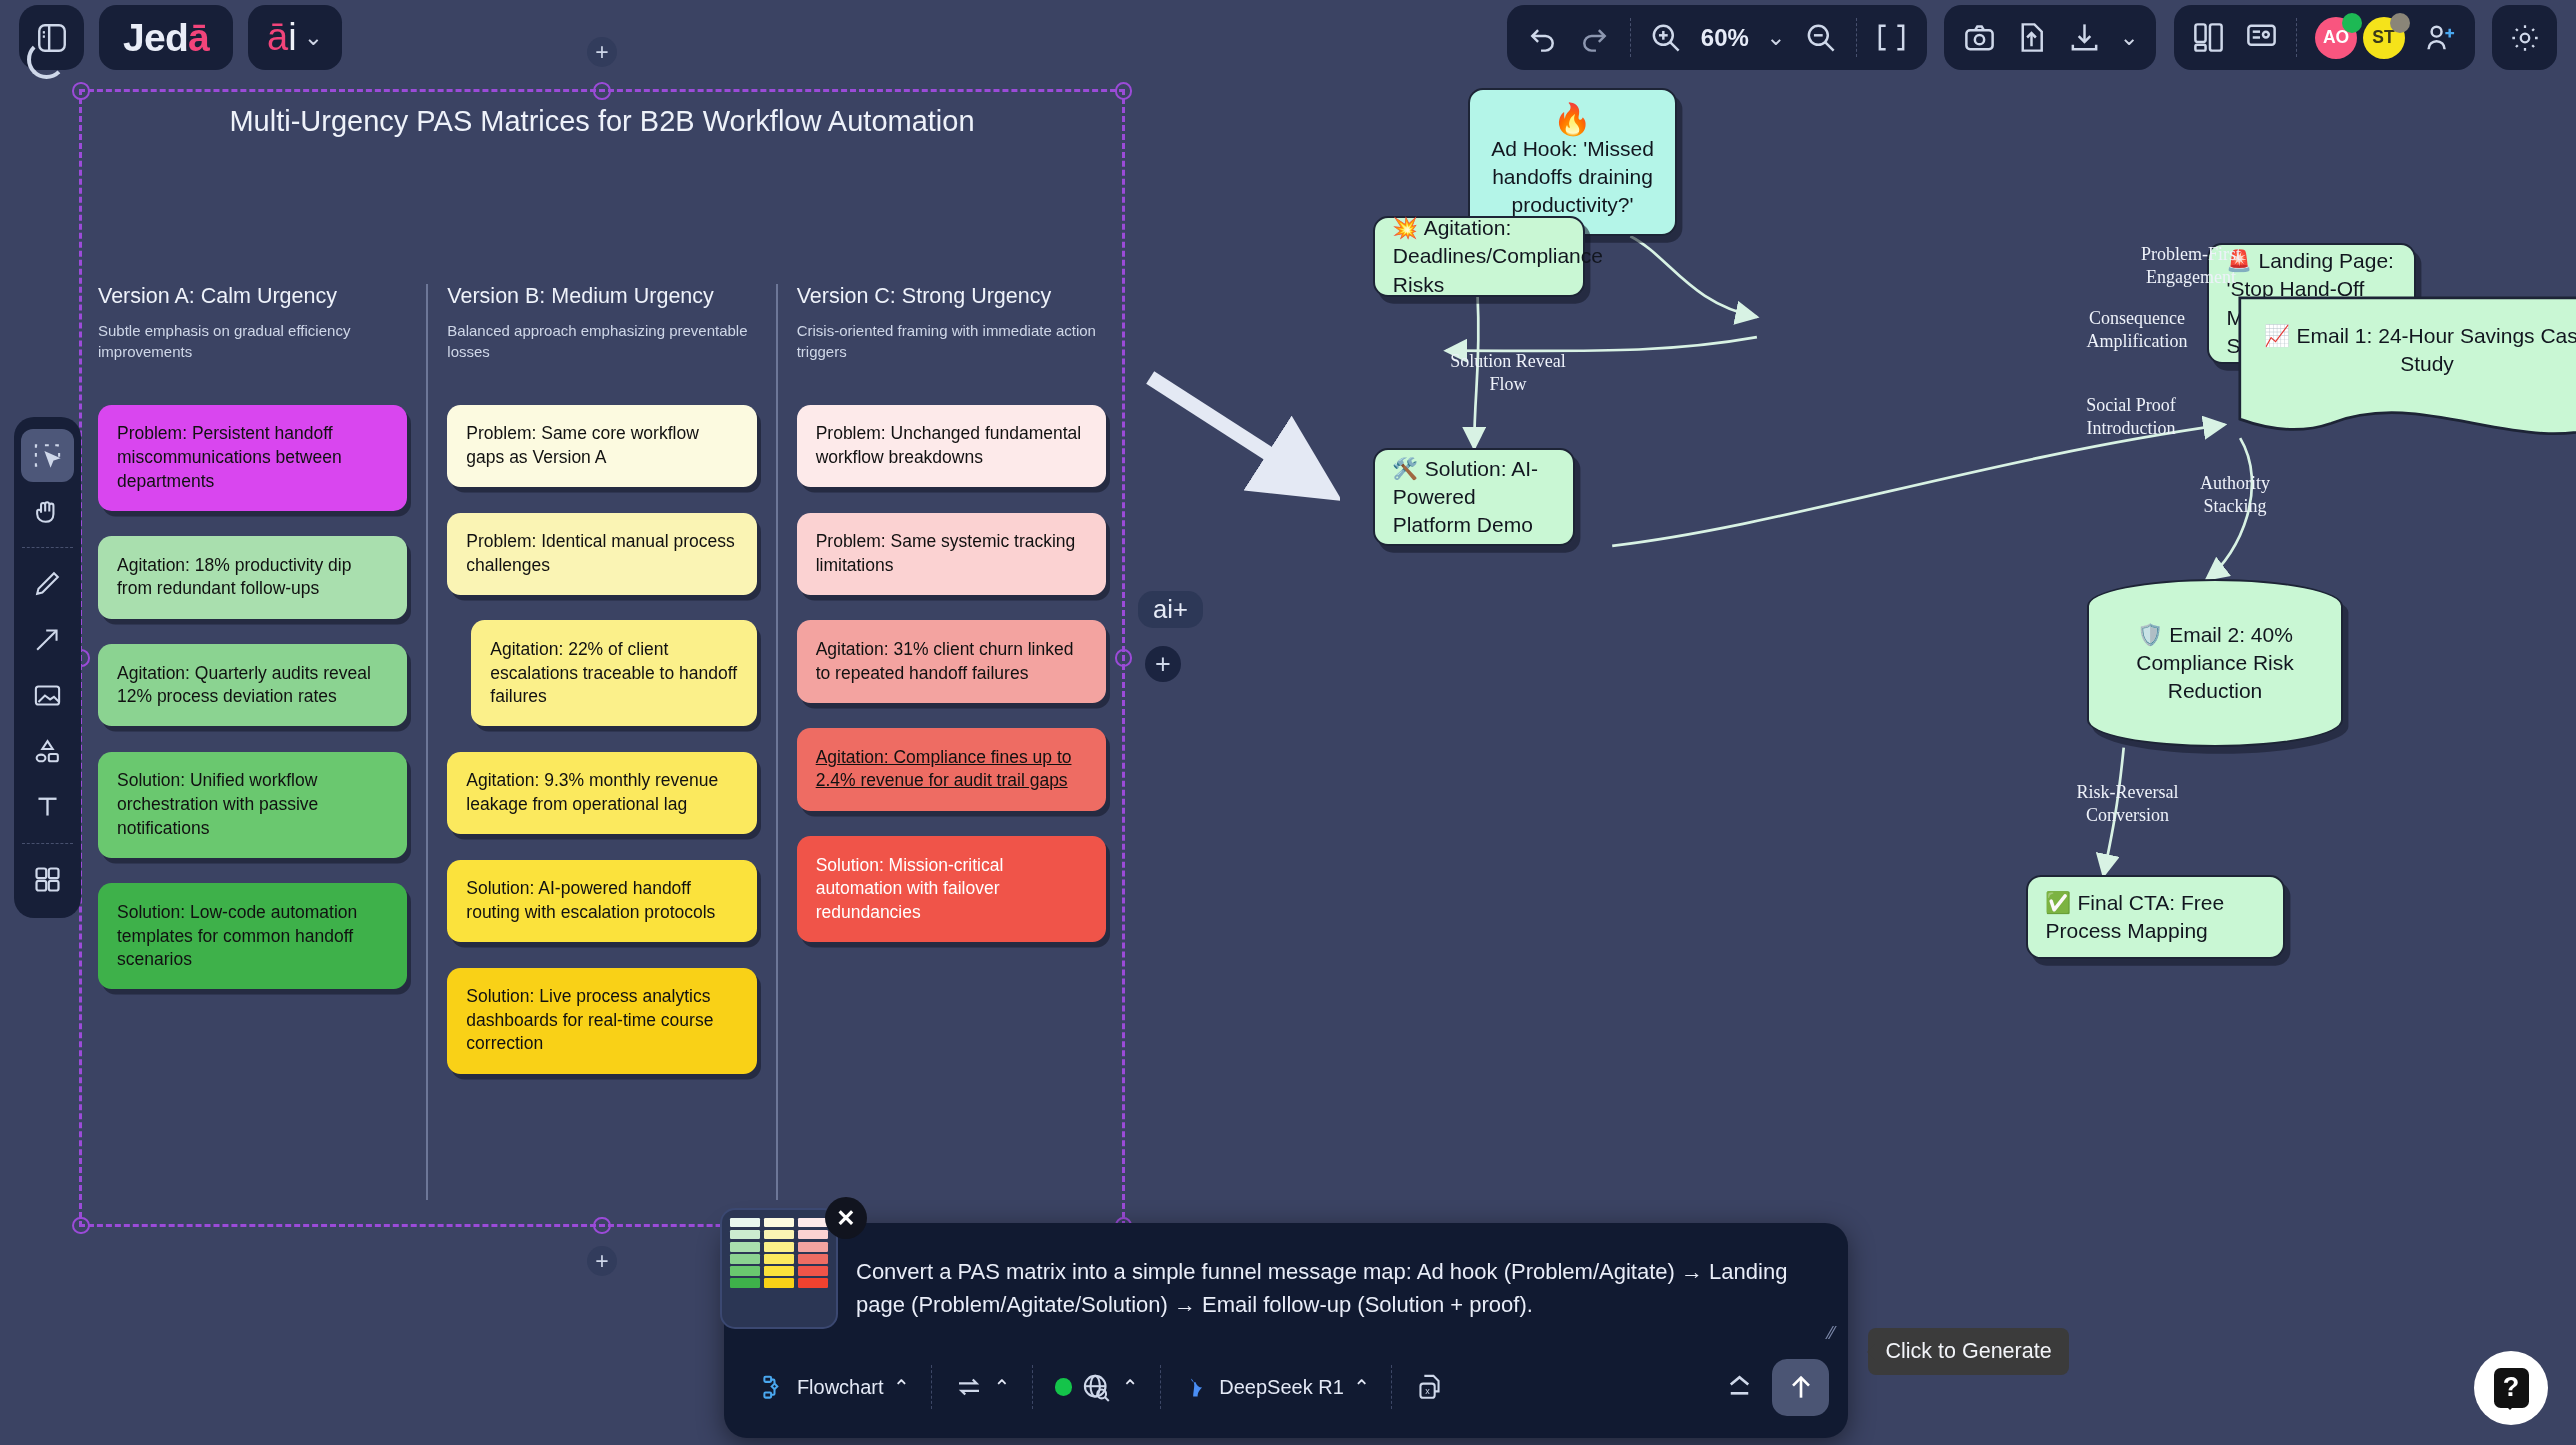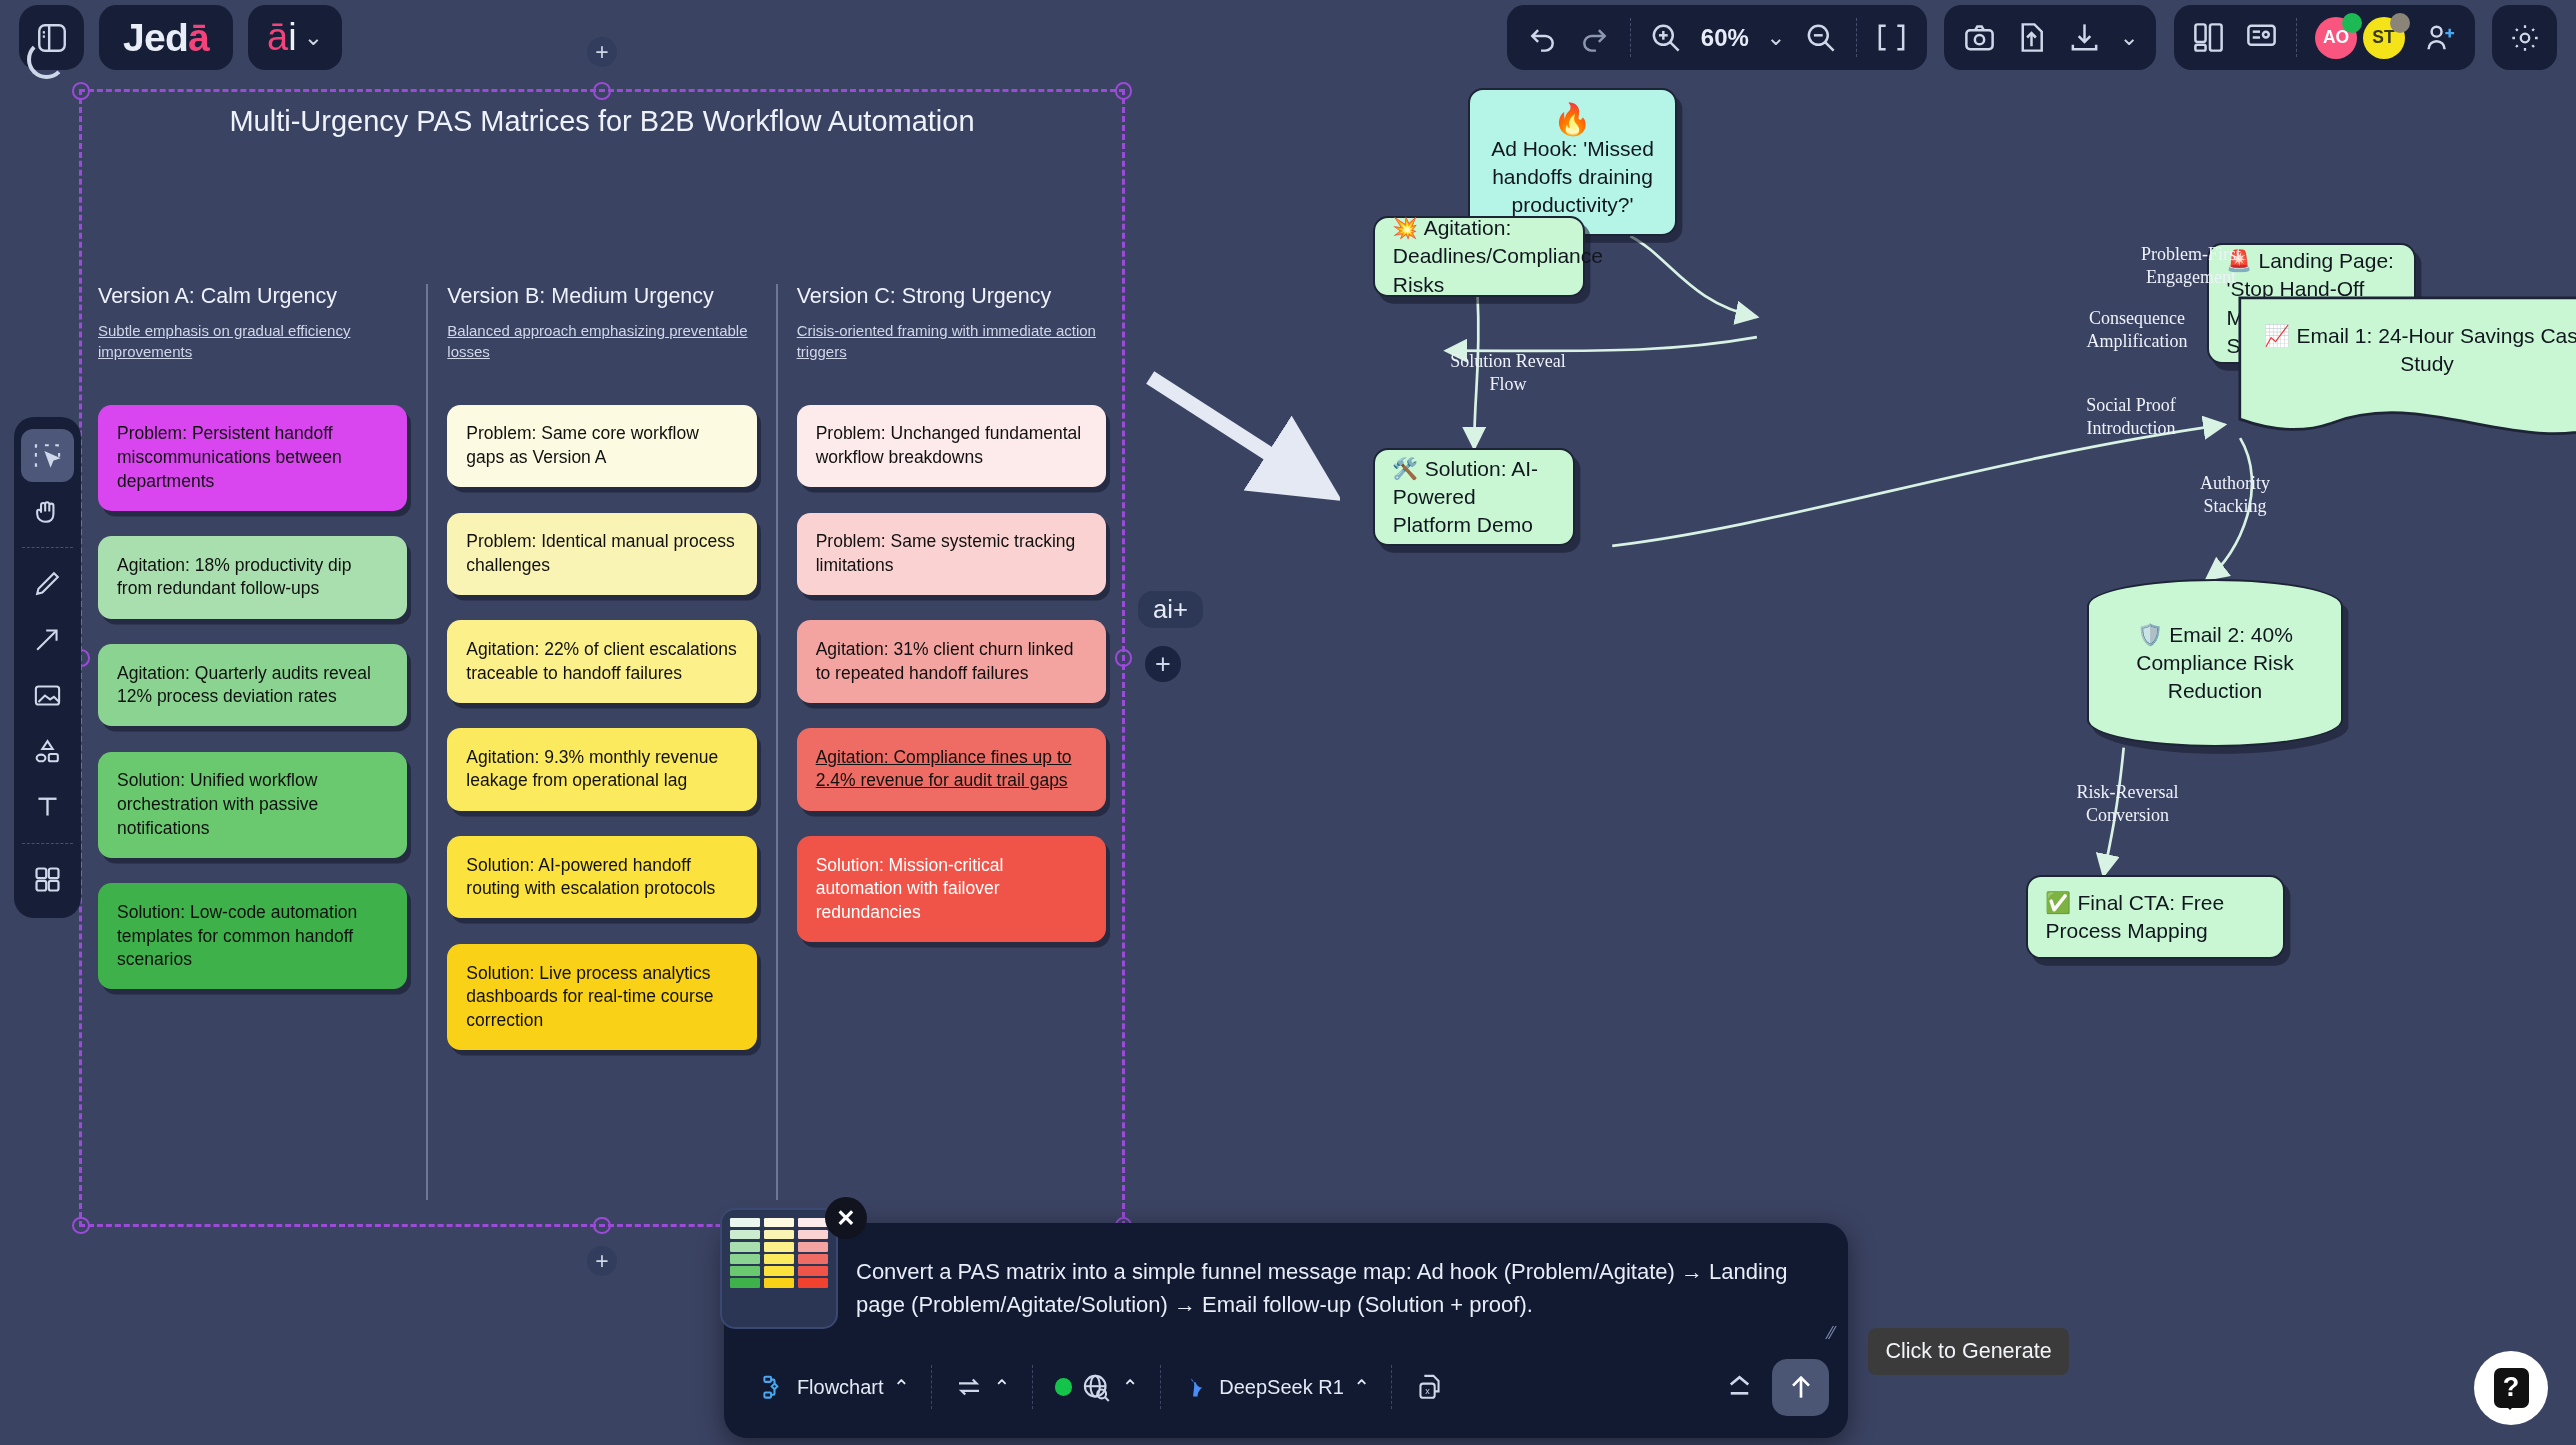--- a/index.html
+++ b/index.html
@@ -71,21 +71,21 @@
   
   .matrix { position: absolute; left: 79px; top: 89px; width: 1046px; height: 1138px; z-index: 8; }
   .m-title { position: absolute; left: 0; top: 16px; width: 100%; text-align: center;
              font-size: 29px; color: #eef2fa; }
   .m-sub { position: absolute; left: 88px; top: 67px; width: 875px; text-align: center;
            font-size: 17.5px; line-height: 1.45; color: #dde3f0; }
   .cols { position: absolute; left: 0; top: 195px; width: 100%; height: 916px; display: flex; }
   .col { flex: 1; position: relative; padding: 0 19px; }
   .col + .col { border-left: 2px solid #6d7798; }
   .col-h { font-size: 21.5px; color: #eef2fa; margin-bottom: 10.8px; }
-  .col-s { font-size: 15px; line-height: 1.4; color: #cfd7e8; min-height: 47px; text-decoration: underline; }
+  .col-s { font-size: 15px; line-height: 1.4; color: #cfd7e8; min-height: 47px; }
   .cards { margin-top: 38px; display: flex; flex-direction: column; gap: 25.6px; }
   .card {
     border-radius: 13.5px; padding: 17.5px 19px; font-size: 17.5px; line-height: 1.35;
     color: #12161f; box-shadow: 4px 5.4px 0 rgba(20,24,40,0.55);
     display: flex; align-items: center; min-height: 70px;
   }
 
   
   .flow { position: absolute; left: 1380px; top: 81px; width: 1198px; height: 1145px; z-index: 6; }
   .fnode {
@@ -183,21 +183,21 @@
           <div class="card" style="background: rgb(62, 177, 74); color: rgb(17, 17, 17);">Solution: Low-code automation templates for common handoff scenarios</div>
         </div>
       </div>
 
       <div class="col">
         <div class="col-h">Version B: Medium Urgency</div>
         <div class="col-s">Balanced approach emphasizing preventable losses</div>
         <div class="cards">
           <div class="card" style="background: rgb(252, 250, 224); color: rgb(17, 17, 17);">Problem: Same core workflow gaps as Version A</div>
           <div class="card" style="background: rgb(250, 244, 180); color: rgb(17, 17, 17);">Problem: Identical manual process challenges</div>
-          <div class="card" style="background: rgb(251, 240, 138); color: rgb(17, 17, 17);">Agitation: 22% of client escalations traceable to handoff failures</div>
+          <div class="card" style="background: rgb(251, 240, 138); color: rgb(17, 17, 17); margin-left: 24px;">Agitation: 22% of client escalations traceable to handoff failures</div>
           <div class="card" style="background: rgb(251, 233, 94); color: rgb(17, 17, 17);">Agitation: 9.3% monthly revenue leakage from operational lag</div>
           <div class="card" style="background: rgb(251, 226, 60); color: rgb(17, 17, 17);">Solution: AI-powered handoff routing with escalation protocols</div>
           <div class="card" style="background: rgb(249, 209, 23); color: rgb(17, 17, 17);">Solution: Live process analytics dashboards for real-time course correction</div>
         </div>
       </div>
 
       <div class="col">
         <div class="col-h">Version C: Strong Urgency</div>
         <div class="col-s">Crisis-oriented framing with immediate action triggers</div>
         <div class="cards">

